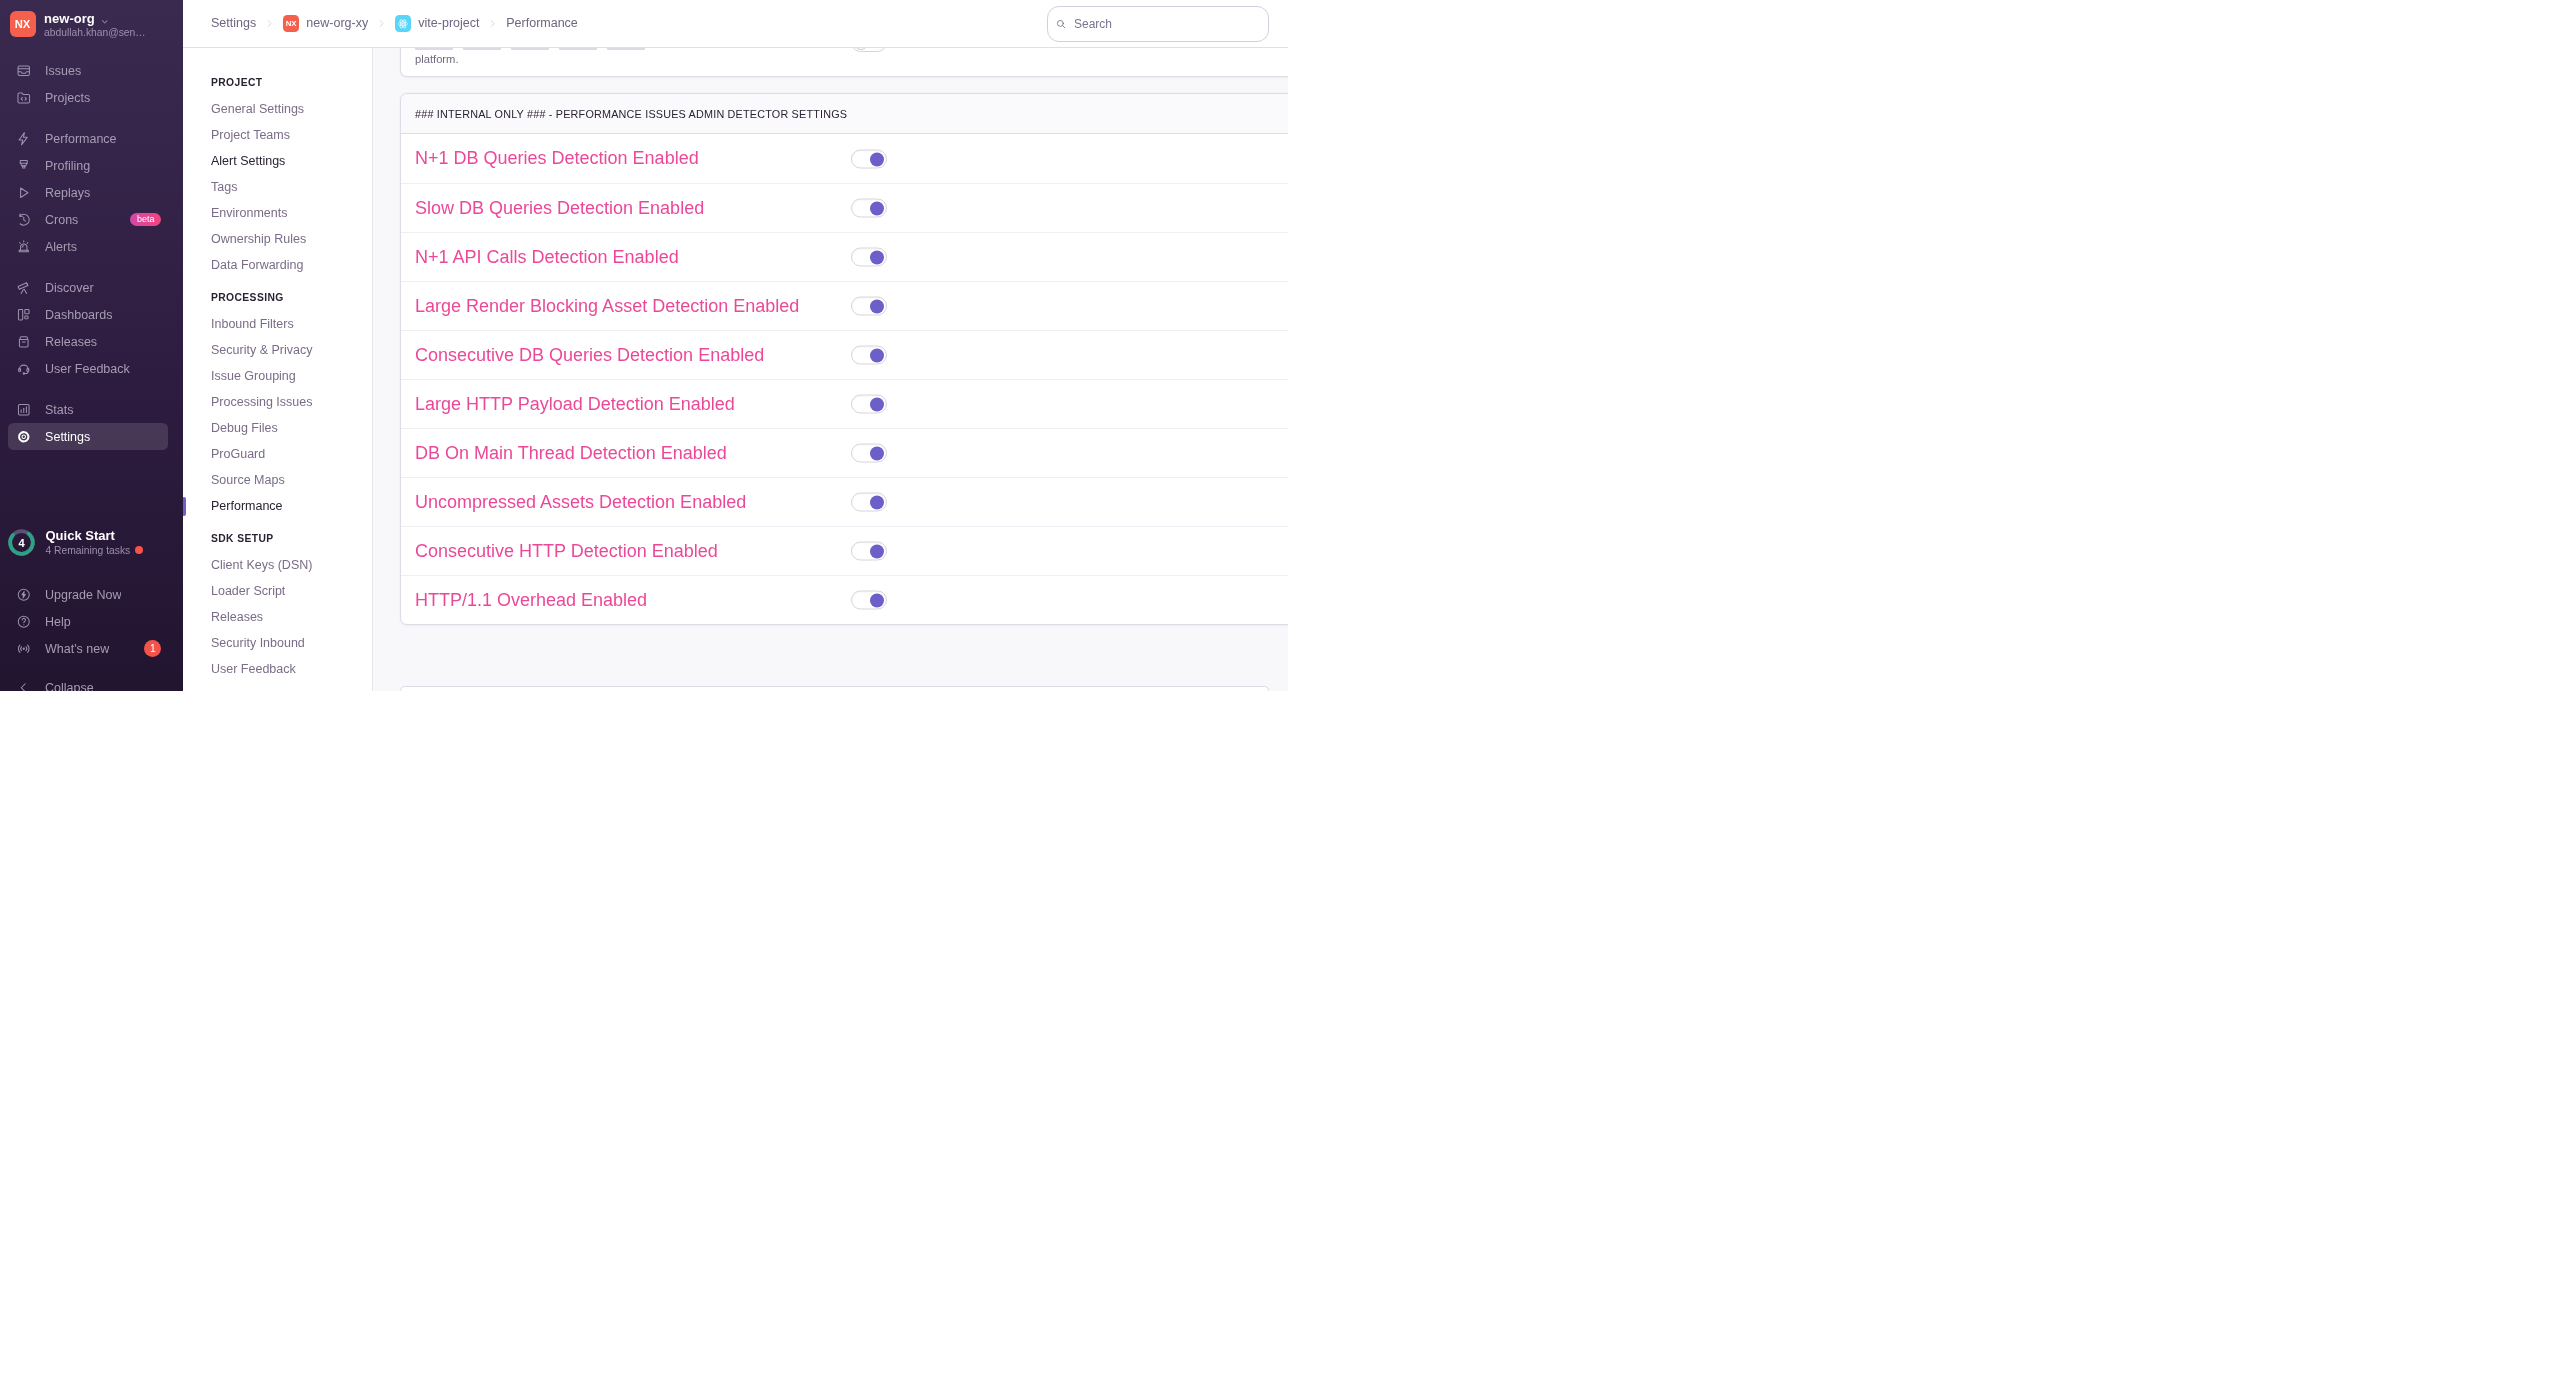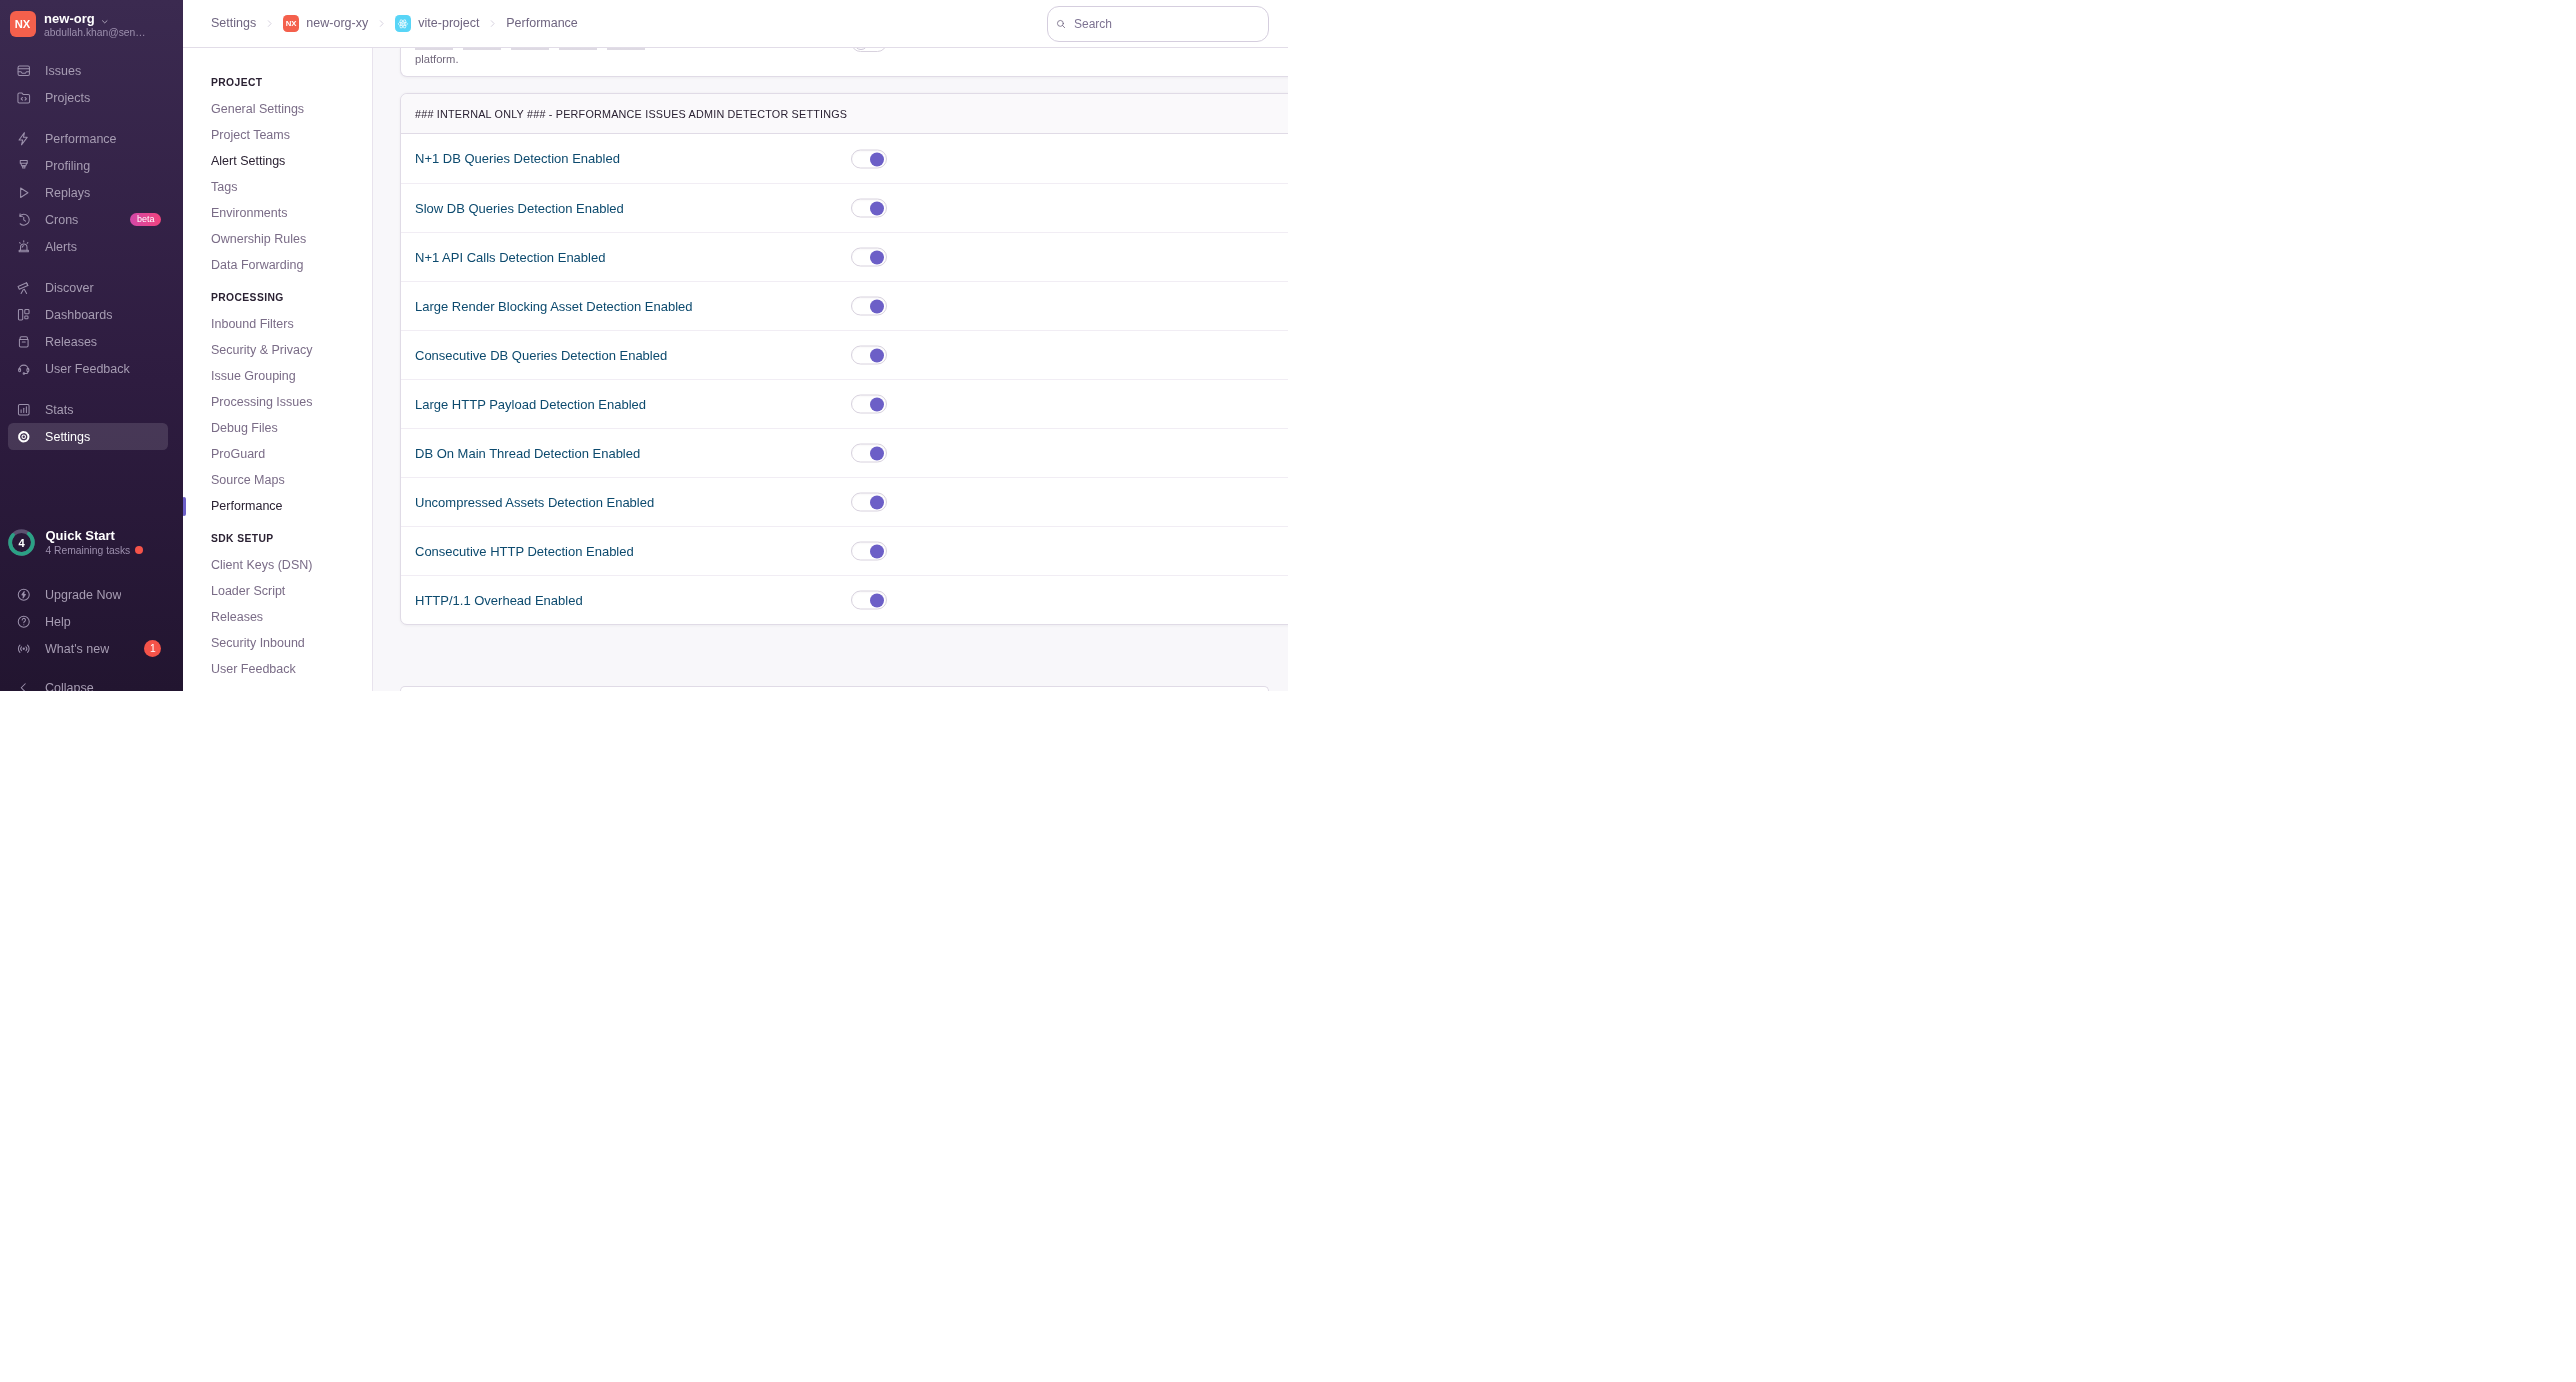--- a/index.html
+++ b/index.html
@@ -86,21 +86,21 @@
   .cut-desc{position:absolute;left:14px;top:5.2px;font-size:11.2px;color:#71687C}
   .cut-toggle-clip{position:absolute;left:450px;top:0;height:6px;width:40px;overflow:hidden}
   .cut-toggle-clip .toggle{position:absolute;top:-14.7px;left:0}
   .panel-main{margin-top:16.4px}
   .panel-header{height:40px;background:var(--c-panel-header-bg,#FAF9FB);
     border-bottom:0.9px solid var(--c-panel-border,#E0DBE6);border-radius:7px 7px 0 0;
     display:flex;align-items:center;padding:0 14px;font-size:10.8px;font-weight:400;
     color:#2B2233;letter-spacing:0.2px}
   .row{position:relative;height:49px;display:flex;align-items:center;padding:0 14px}
   .row + .row{border-top:0.9px solid var(--c-row-divider,#F1EDF4)}
-  .row-label{font-size:13px;color:#0c4a6e}
+  .row-label{font-size:18px;color:#ec4899}
   .row .toggle{position:absolute;left:450px;top:50%;transform:translateY(-50%)}
   .toggle{width:36px;height:19px;border:0.9px solid var(--c-toggle-border,#D8D2DE);border-radius:10.3px;
     background:#fff;cursor:pointer;position:relative;box-shadow:inset 0 0.9px 1.7px rgba(43,34,51,.04)}
   .knob{position:absolute;top:1.7px;width:14px;height:14px;border-radius:50%}
   .toggle.on .knob{right:1.7px;background:var(--c-accent,#6C5FC7)}
   .toggle.off .knob{left:1.7px;background:#fff;border:0.9px solid #CCC5D6}
   .panel-stub{position:absolute;left:28px;bottom:0;width:869px;height:5.2px;background:#fff;
     border:0.9px solid var(--c-panel-border,#E0DBE6);border-bottom:none;border-radius:7px 7px 0 0}
 </style>
 </head>

